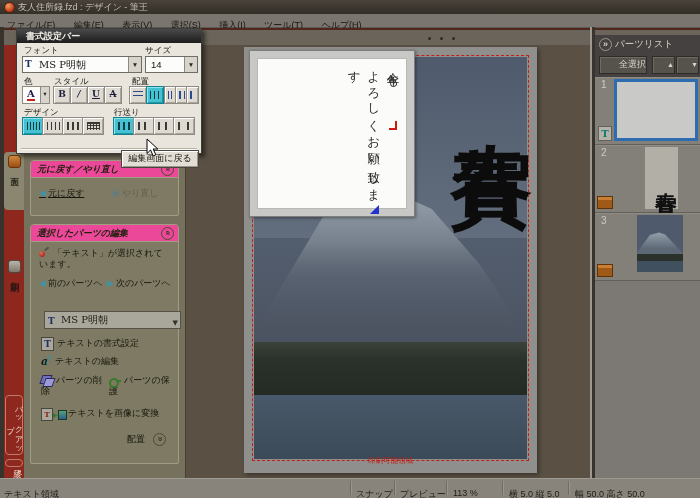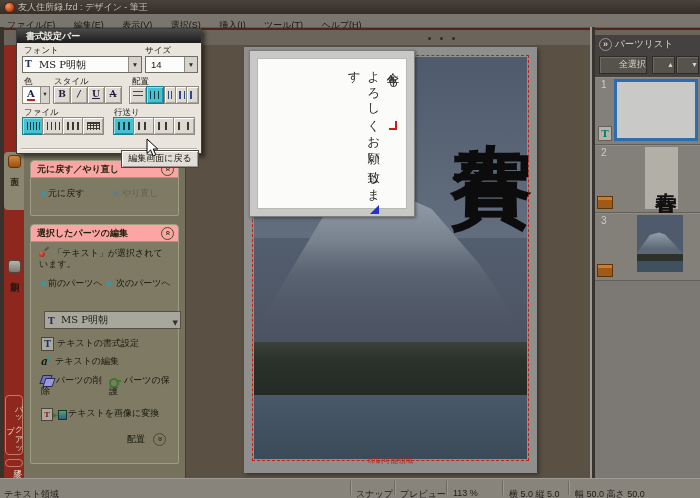--- a/index.html
+++ b/index.html
@@ -31,22 +31,22 @@
   .tabicon.orange{background:linear-gradient(#d08a40,#9c4e12);border:1px solid #6a3408;}
   .tabicon.gray{background:linear-gradient(#b8b4aa,#7e7a70);border:1px solid #4e4a42;}
   .tab-print{top:212px;height:58px;color:#2a1812;font-weight:bold;}
   .tab-backup{top:350px;height:60px;}
   .tab-exit{top:414px;height:30px;}
   .tab-outline{border:1px solid #c07a68;border-radius:4px;margin:0 1px;width:16px;padding:2px 0;}
 
   
   .panel{left:24px;top:45px;width:161px;height:433px;background:#75715c;}
   .section{position:absolute;left:6px;width:147px;background:#7e7a64;border:1px solid #a19d85;border-radius:4px 4px 2px 2px;}
-  .sec-head{position:relative;height:16px;background:#fca5a5;border-bottom:1px solid #a19d85;
-            border-radius:3px 3px 0 0;color:#21210f;font-size:9px;font-weight:bold;line-height:16px;padding-left:6px;}
+  .sec-head{position:relative;height:16px;background:#ec4899;border-bottom:1px solid #a19d85;
+            border-radius:3px 3px 0 0;color:#21210f;font-size:9px;font-weight:bold;line-height:16px;padding-left:6px;font-style:italic;}
   .roundic{position:absolute;right:4px;top:2px;width:11px;height:11px;border:1px solid #4c4a2e;border-radius:50%;
            color:#3a3820;font-size:9px;line-height:10px;text-align:center;font-weight:bold;}
   .roundic .g{display:inline-block;transform:rotate(90deg);}
   .roundic.down .g{transform:rotate(-90deg);}
   .prow{position:absolute;left:0;width:100%;font-size:9px;color:#17170c;white-space:nowrap;}
   .tri{font-size:9px;color:#3f93a3;margin-right:2px;}
   .tri.dim{color:#5e7d86;}
   .dimtxt{color:#62604f;}
   .pfont{position:absolute;left:13px;width:119px;height:16px;background:#a9a69b;border:1px solid #55524a;
          font-size:10px;color:#1c1c12;line-height:15px;padding-left:16px;font-family:"DejaVu Serif","Liberation Serif",serif;}
@@ -217,21 +217,21 @@
     </div>
   </div>
 
   <div class="abs panel">
 
     <div class="section" style="top:115px;height:54px;">
       <div class="sec-head">
         <span>元に戻す／やり直し</span>
         <span class="roundic"><span class="g">«</span></span>
       </div>
-      <div class="prow" style="top:26px;left:8px;">
+      <div class="prow" style="top:26px;left:8px;text-decoration:underline;">
         <span class="tri">◀</span><span>元に戻す</span>
       </div>
       <div class="prow" style="top:26px;left:82px;">
         <span class="tri dim">▶</span><span class="dimtxt">やり直し</span>
       </div>
     </div>
 
     <div class="section" style="top:179px;height:238px;">
       <div class="sec-head">
         <span>選択したパーツの編集</span>
@@ -390,21 +390,21 @@
       <div class="btn3d" style="left:147px;top:43px;width:11px;height:16px;">
         <span class="bars" style="width:6px;background:repeating-linear-gradient(90deg,#2a4a8a 0 1.5px,transparent 1.5px 3px);"></span>
       </div>
       <div class="btn3d" style="left:158px;top:43px;width:11px;height:16px;">
         <span class="bars" style="width:6px;background:repeating-linear-gradient(90deg,#2a4a8a 0 1.5px,transparent 1.5px 4.5px);"></span>
       </div>
       <div class="btn3d" style="left:169px;top:43px;width:11px;height:16px;">
         <span class="bars" style="width:6px;background:repeating-linear-gradient(90deg,#2a4a8a 0 2px,transparent 2px 6px);"></span>
       </div>
 
-      <span class="dlg-lbl" style="left:7px;top:64px;">ファイル</span>
+      <span class="dlg-lbl" style="left:7px;top:64px;">デザイン</span>
       <span class="dlg-lbl" style="left:97px;top:64px;">行送り</span>
 
       <div class="btn3d sel" style="left:5px;top:74px;width:20px;height:16px;">
         <span class="bars" style="width:13px;background:repeating-linear-gradient(90deg,#0e3a44 0 1.5px,transparent 1.5px 3px);"></span>
       </div>
       <div class="btn3d" style="left:25px;top:74px;width:20px;height:16px;">
         <span class="bars" style="width:13px;background:repeating-linear-gradient(90deg,#3a3a34 0 1.5px,transparent 1.5px 4px);"></span>
       </div>
       <div class="btn3d" style="left:45px;top:74px;width:20px;height:16px;">
         <span class="bars" style="width:13px;background:repeating-linear-gradient(90deg,#3a3a34 0 1.5px,transparent 1.5px 5px);"></span>

